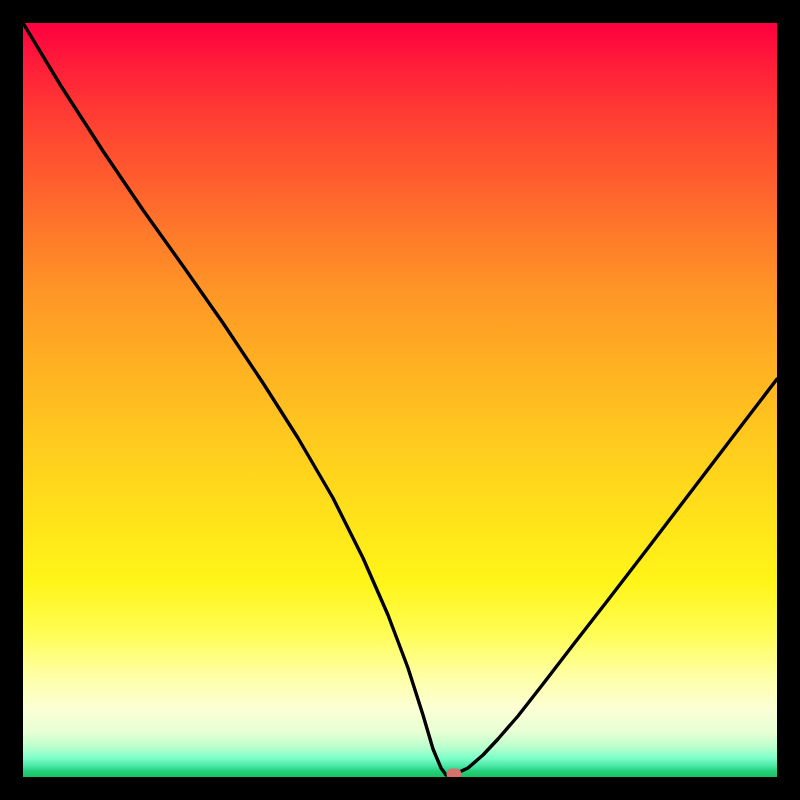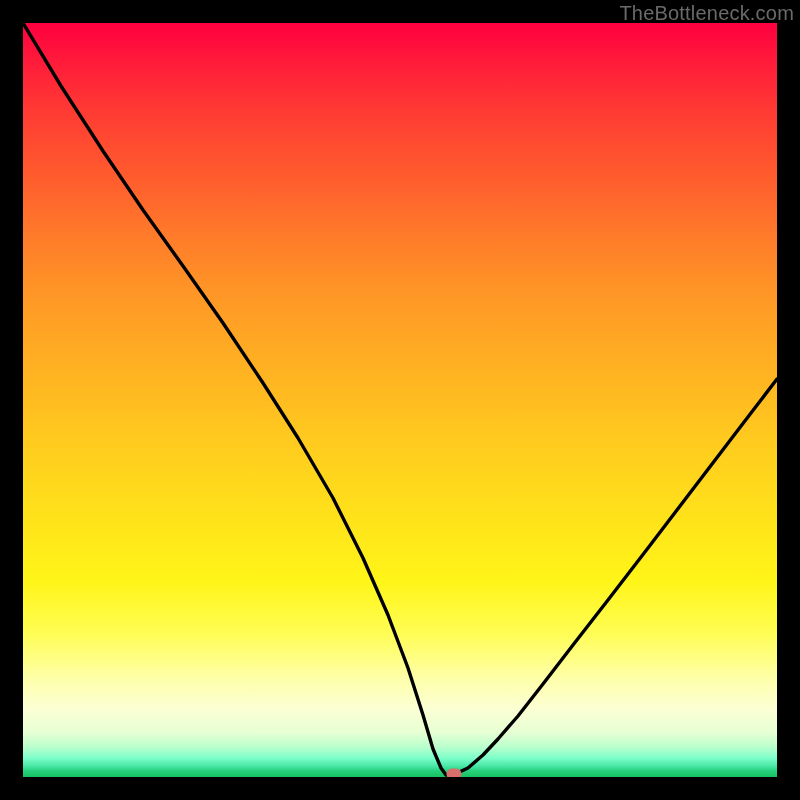--- a/index.html
+++ b/index.html
@@ -86,15 +86,14 @@
   <div class="plot-area">
     <div class="gradient-bg"></div>
 
     <svg class="curve-svg" viewBox="0 0 754 754">
       <path id="curve-path" fill="none" stroke="#000" stroke-width="3.4" stroke-linejoin="round" stroke-linecap="round" d="M0 0 L38 63 L80 128 L120 187 L160 243 L200 300 L240 360 L275 415 L310 475 L340 535 L365 592 L385 645 L400 692 L410 726 L418 745 L423 752 L430 752 L445 745 L460 732 L475 716 L495 693 L520 661 L550 622 L585 577 L625 525 L670 466 L715 407 L754 356"></path>
     </svg>
 
     <div class="marker" id="marker" style="left: 431px; top: 751px;"></div>
   </div>
 
-  <div class="watermark">TheBottleneck.com</div>
 
 </div>
 
 </body></html>

